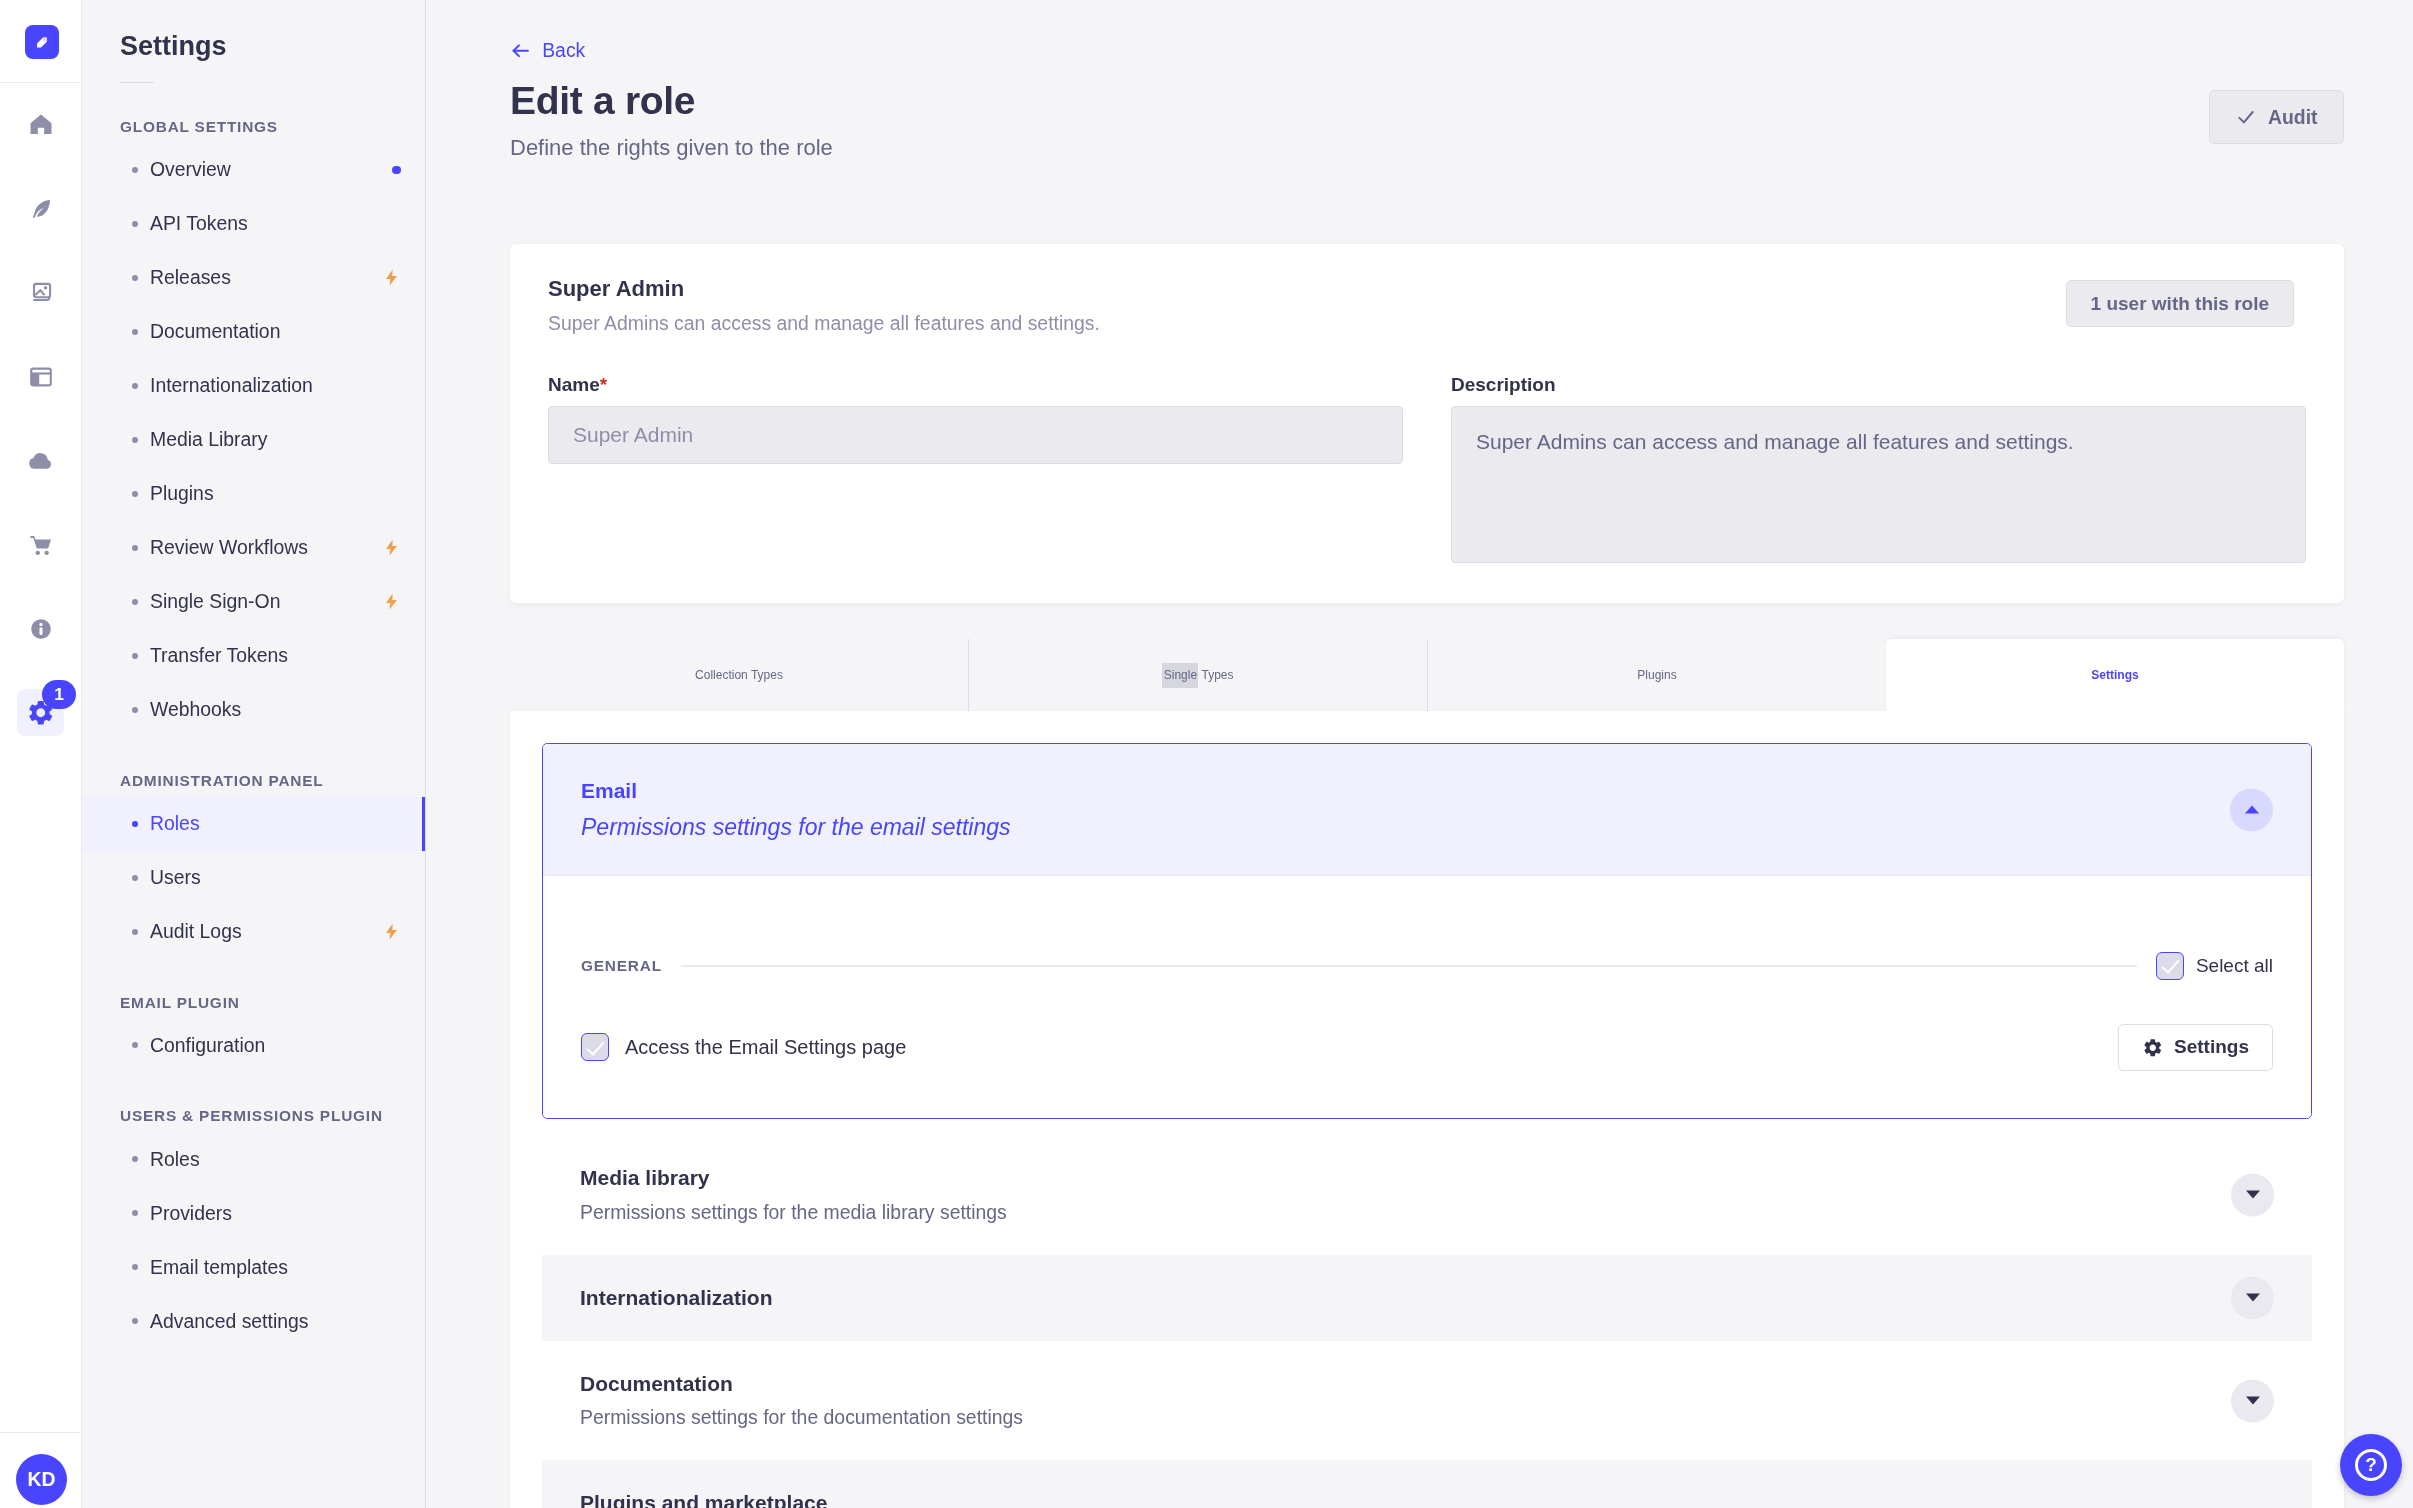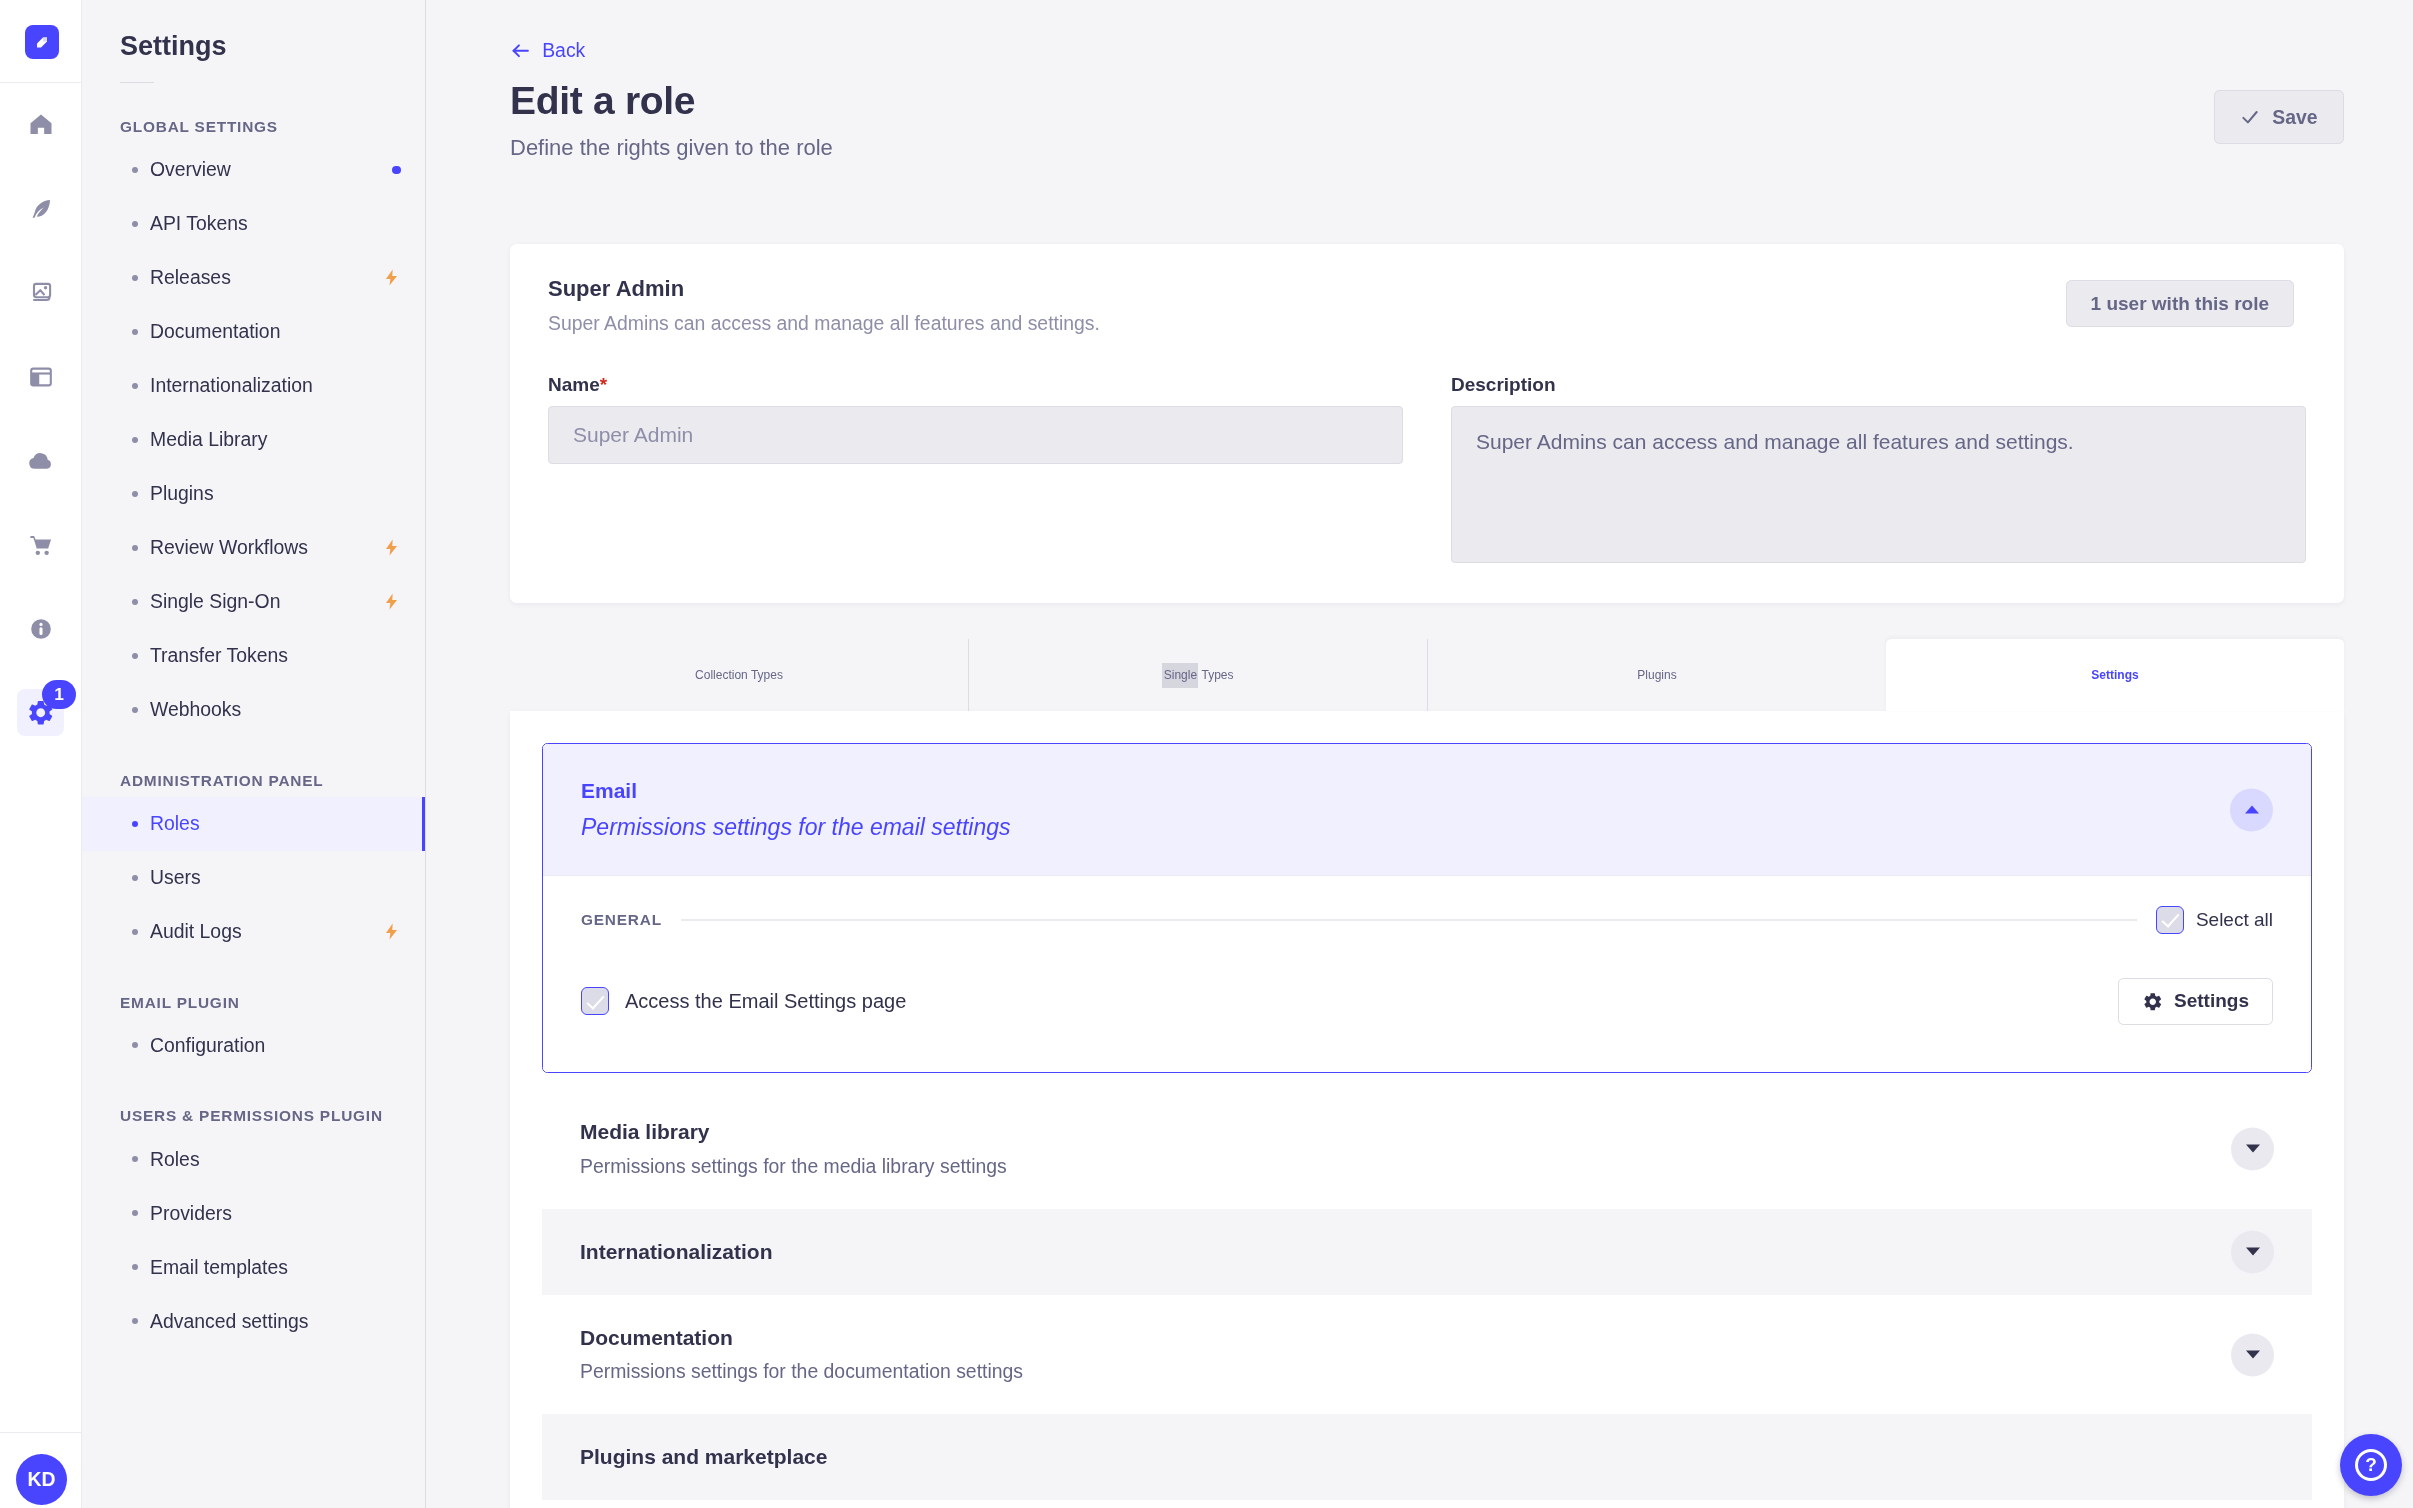--- a/index.html
+++ b/index.html
@@ -94,21 +94,21 @@
   .circle-btn { position:absolute; right:38px; top:50%; transform:translateY(-50%); width:43px; height:43px;
                 border-radius:50%; border:none; display:flex; align-items:center; justify-content:center;
                 cursor:pointer; }
   .circle-lav { background:#D9D8FF; }
   .circle-gray { background:#E9E9EF; }
   .caret-up { width:0; height:0; border-left:7.4px solid transparent; border-right:7.4px solid transparent;
               border-bottom:8.7px solid #4945FF; }
   .caret-down { width:0; height:0; border-left:7.4px solid transparent; border-right:7.4px solid transparent;
                 border-top:8.7px solid #32324D; }
   .acc-email-body { background:#FFFFFF; border-top:0.7px solid #EAEAEF; padding:29.5px 38px 47px; }
-  .general-row { display:flex; align-items:center; }
+  .general-row { display:flex; align-items:center;margin-top:46px; }
   .general-label { font-size:15.4px; font-weight:700; color:#666687; letter-spacing:0.8px; flex:none; }
   .general-line { flex:1; height:1.3px; background:#EAEAEF; margin:0 19px; }
   .checkbox { width:28px; height:28px; border:1.3px solid #4945FF; border-radius:6px; background:#DCDCE8;
               position:relative; flex:none; cursor:pointer; }
   .checkbox::after { content:""; position:absolute; left:8.7px; top:3.4px; width:7.4px; height:14.7px;
                      border:solid #FFFFFF; border-width:0 2.3px 2.3px 0; transform:rotate(42deg); }
   .selectall-label { margin-left:12px; font-size:19px; color:#32324D; flex:none; }
   .perm-row { margin-top:44px; display:flex; align-items:center; }
   .perm-label { margin-left:16px; font-size:20px; color:#32324D; }
   .settings-btn { margin-left:auto; height:47px; padding:0 23px; background:#FFFFFF;
@@ -325,21 +325,21 @@
       <span class="back-label">Back</span>
     </div>
 
     <div class="page-title">Edit a role</div>
     <div class="page-subtitle">Define the rights given to the role</div>
 
     <button class="save-btn">
       <svg width="20" height="20" viewBox="0 0 24 24" fill="none" stroke="#666687" stroke-width="2.4" stroke-linecap="round" stroke-linejoin="round">
         <path d="M4 13 L9.5 18.5 L20 6"></path>
       </svg>
-      <span class="save-label">Save</span>
+      <span class="save-label">Audit</span>
     </button>
 
     <div class="role-card">
       <div class="role-title">Super Admin</div>
       <div class="role-subtitle">Super Admins can access and manage all features and settings.</div>
       <button class="users-btn">
         <span>1 user with this role</span>
       </button>
 
       <div class="fields-row">

